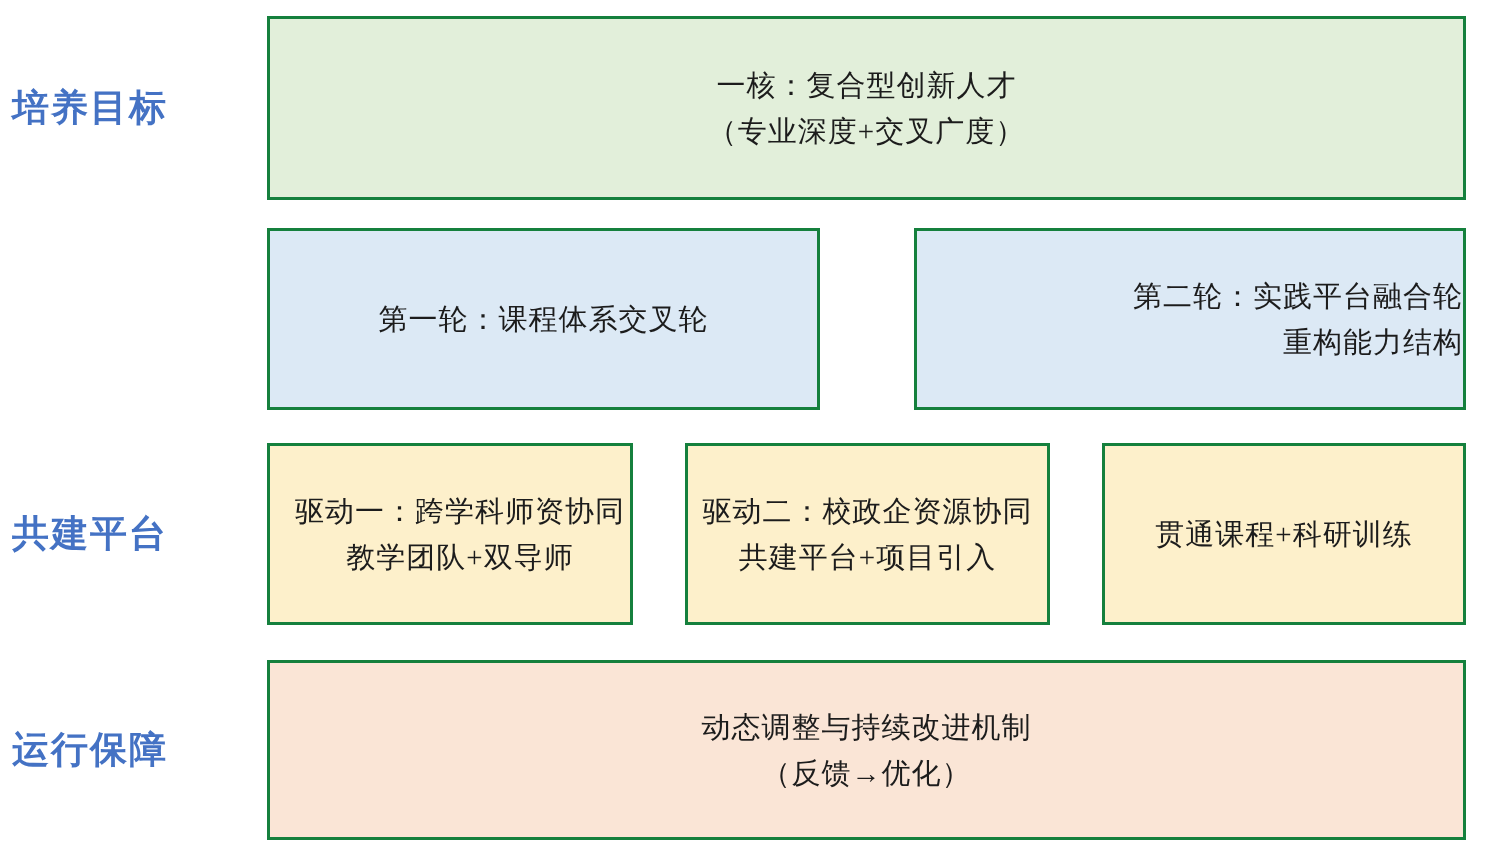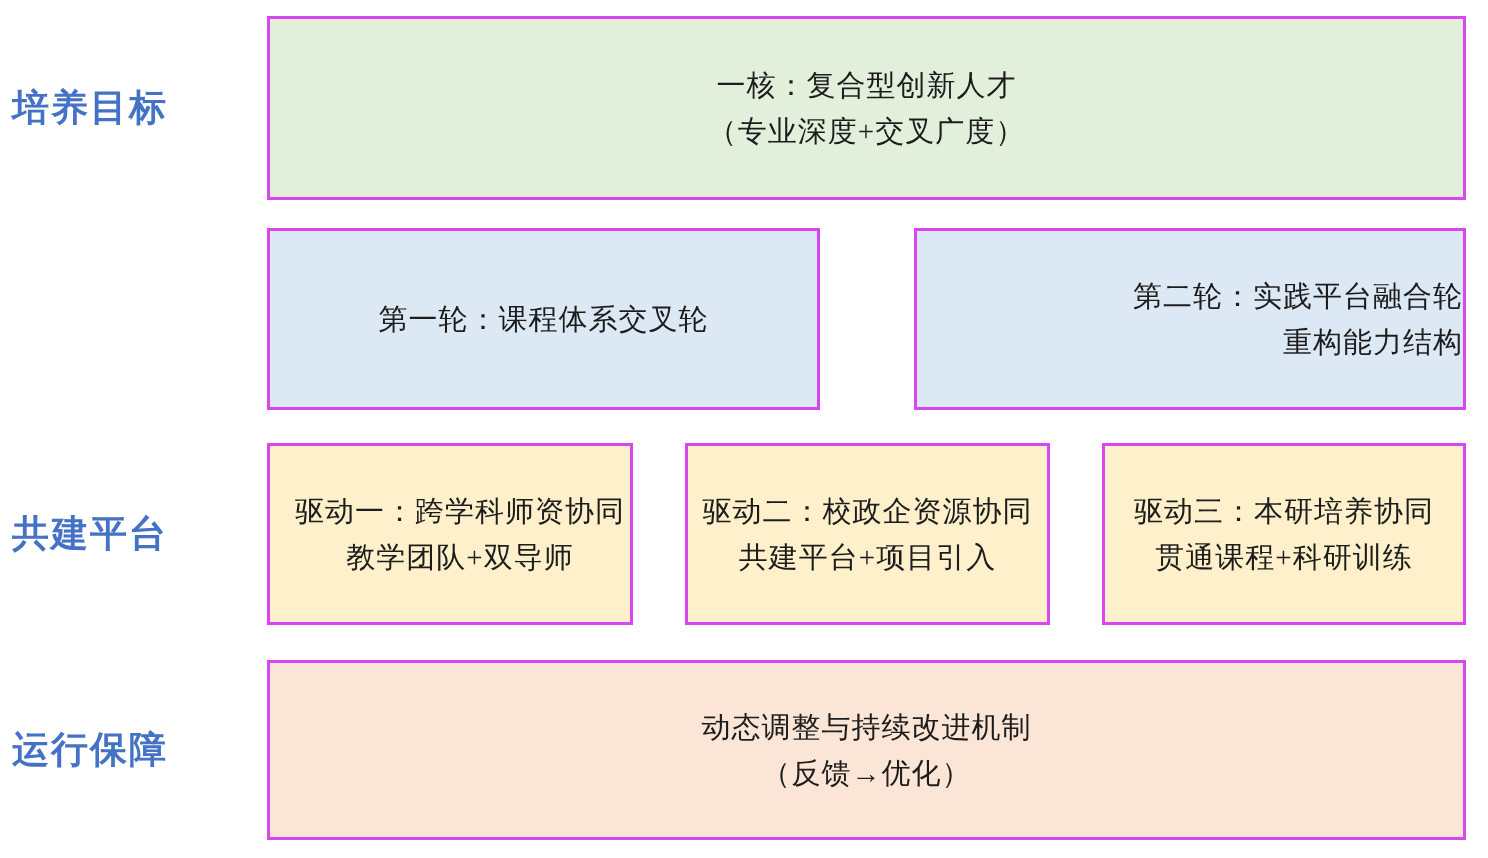--- a/index.html
+++ b/index.html
@@ -23,21 +23,21 @@
     align-items: center;
     justify-content: flex-start;
     font-family: "Liberation Sans", "DejaVu Sans", sans-serif;
     font-weight: 700;
     font-size: 37px;
     letter-spacing: 2px;
     color: #4472C4;
   }
   .box {
     position: absolute;
-    border: 3px solid #d946ef;
+    border: 3px solid #15803d;
     box-sizing: border-box;
     display: flex;
     flex-direction: column;
     align-items: center;
     justify-content: center;
     text-align: center;
     font-family: "Liberation Serif", "DejaVu Serif", serif;
     font-size: 29px;
     line-height: 46px;
     color: #1c1c1c;
@@ -81,21 +81,20 @@
   <div class="row-label" id="label-support">共建平台</div>
   <div class="box" id="box-drive1" style="background-color: rgb(253, 240, 203); padding-left: 20px;">
     <div>驱动一：跨学科师资协同</div>
     <div>教学团队+双导师</div>
   </div>
   <div class="box" id="box-drive2" style="background-color: rgb(253, 240, 203);">
     <div>驱动二：校政企资源协同</div>
     <div>共建平台+项目引入</div>
   </div>
   <div class="box" id="box-drive3" style="background-color: rgb(253, 240, 203);">
-    <div>驱动三：本研培养协同</div>
     <div>贯通课程+科研训练</div>
   </div>
 
   <div class="row-label" id="label-ops">运行保障</div>
   <div class="box" id="box-adjust" style="background-color: rgb(250, 229, 214);">
     <div>动态调整与持续改进机制</div>
     <div>（反馈→优化）</div>
   </div>
 
 </div>

